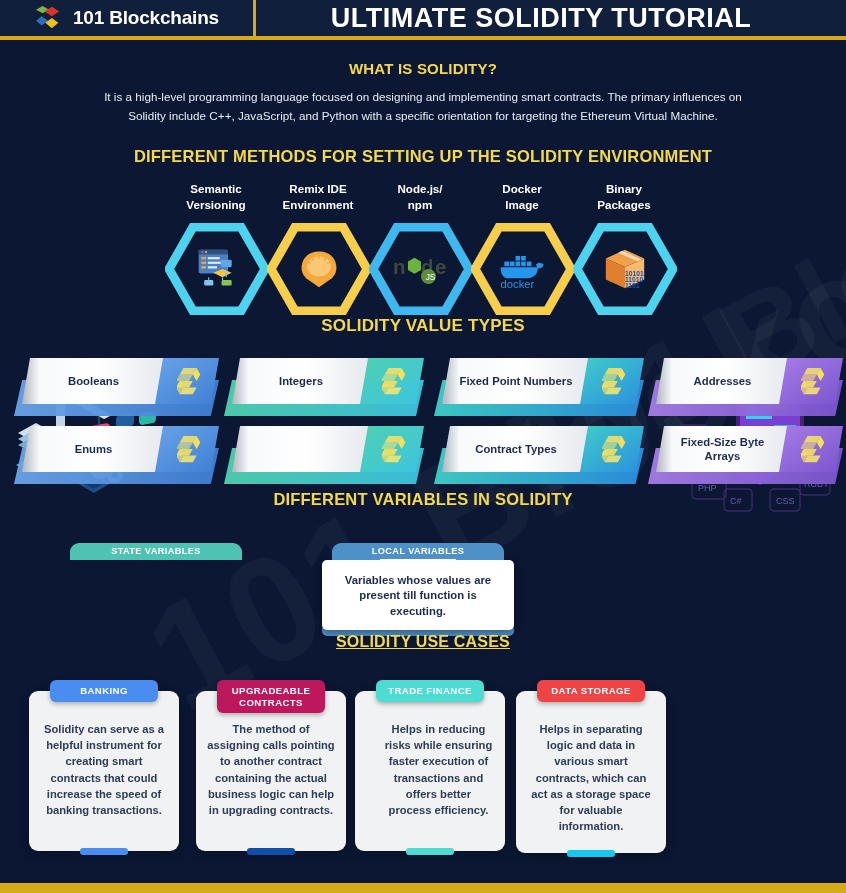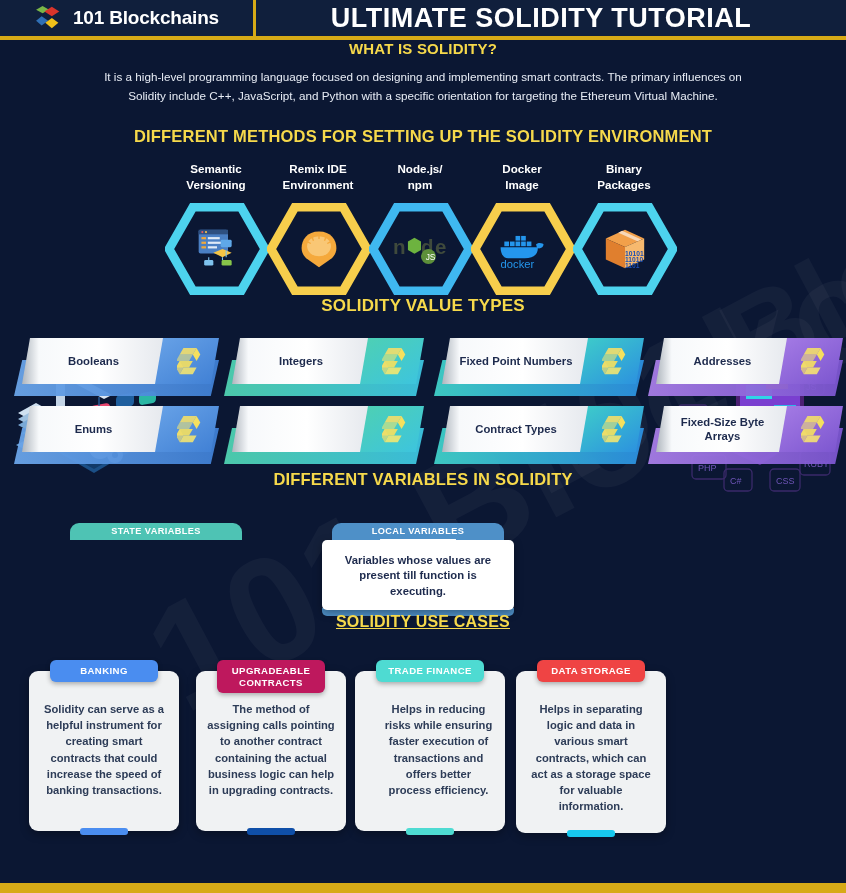--- a/index.html
+++ b/index.html
@@ -44,21 +44,21 @@
     font-size: 27px; font-weight: bold; letter-spacing: 0.5px;
     padding-right: 20px;
   }
 
   
   .sec-title {
     position: relative; z-index: 5;
     text-align: center; color: #f6d94b;
     font-weight: bold; letter-spacing: 0.2px;
   }
-  .t-what { font-size: 15px; }
+  .t-what { font-size: 15px; margin-top: 20px; }
   .t-methods { font-size: 16.5px; margin-top: 21px; }
   .t-values { font-size: 17px; margin-top: 0px; }
   .t-vars { font-size: 16.5px; }
   .t-cases { font-size: 16px; text-decoration: underline; }
 
   .intro {
     position: relative; z-index: 5;
     color: #e7ecf5; font-size: 11.7px; line-height: 1.62;
     text-align: center; width: 660px; margin: 11px auto 0;
     font-weight: 400;

